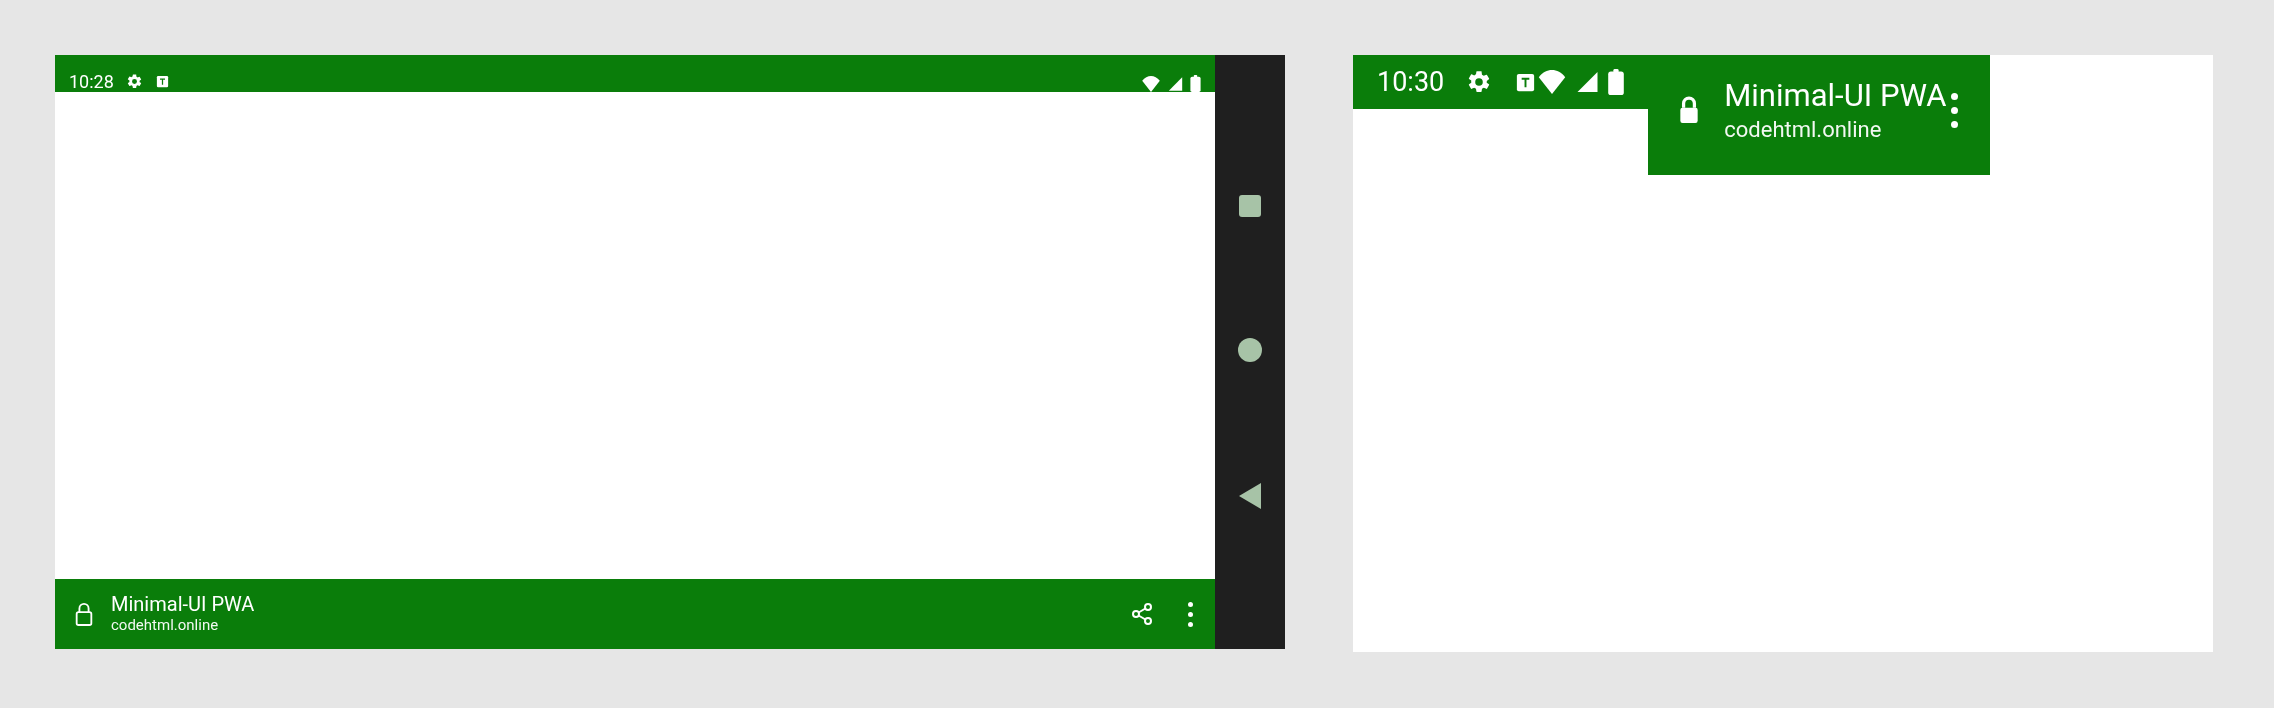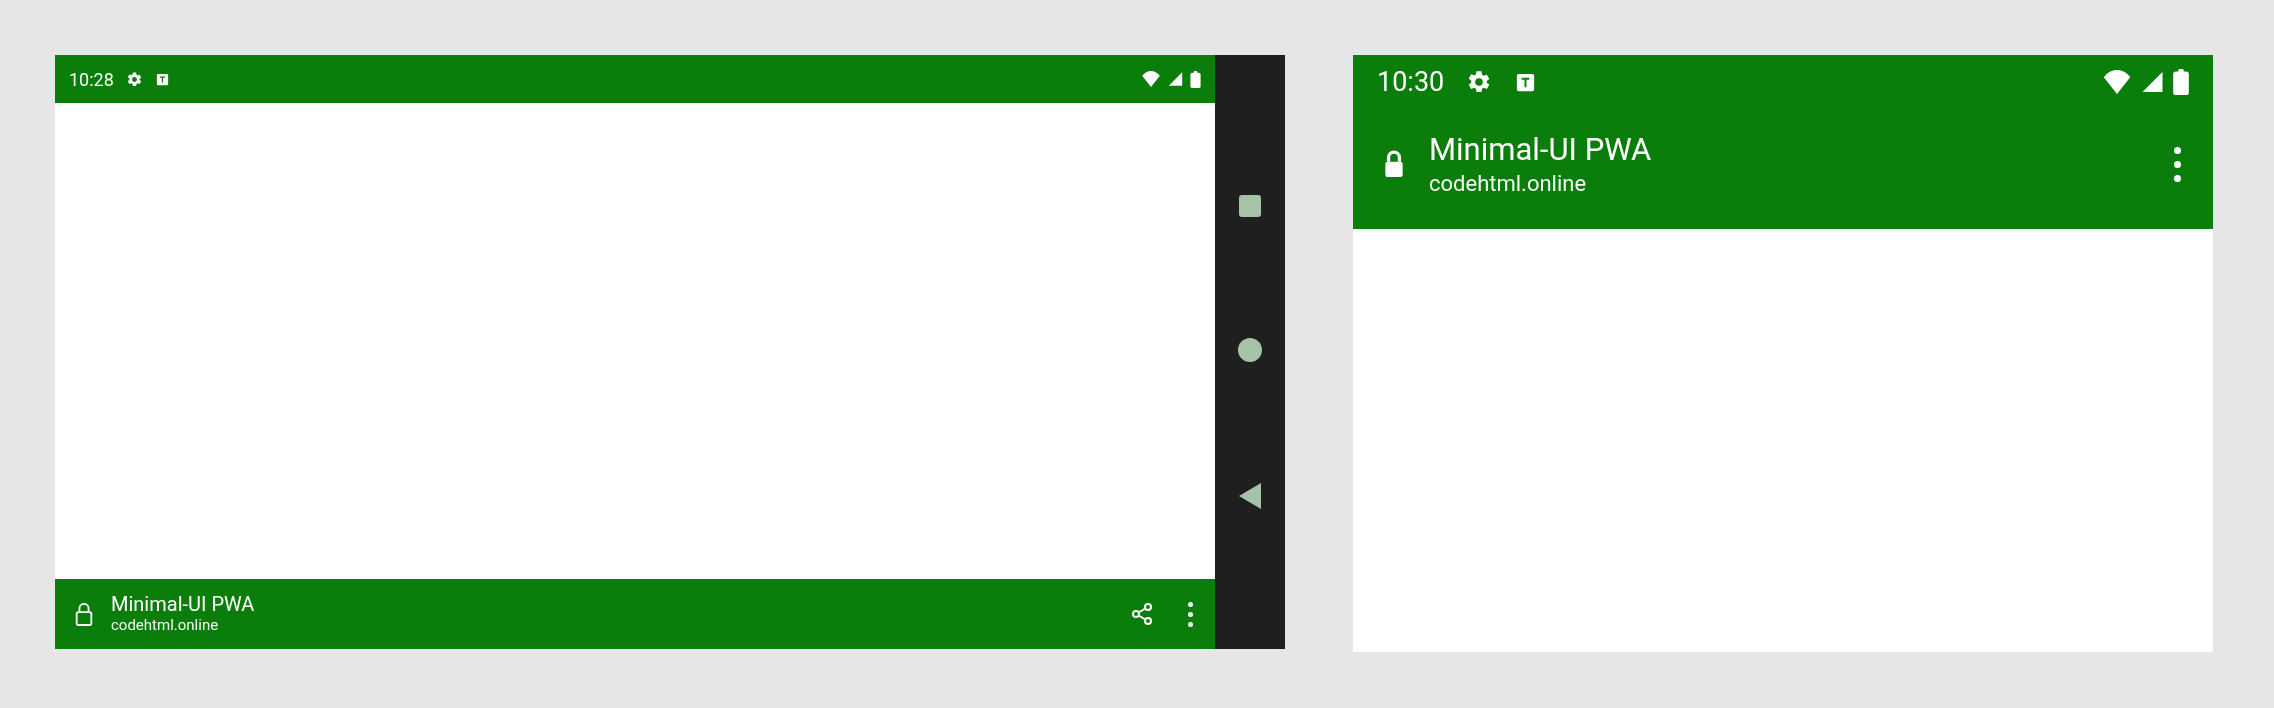--- a/index.html
+++ b/index.html
@@ -27,25 +27,25 @@
       height: 594px;
       display: flex;
       flex-direction: row;
     }
     .device-left-main {
       flex: 1;
       display: flex;
       flex-direction: column;
     }
     .status-bar-left {
-      height: 48px;
+      height: 37px;
       background: #0a7d0a;
       color: #fff;
       display: flex;
-      align-items: center;
+      align-items: flex-end;
       justify-content: space-between;
       padding: 0 14px;
       font-size: 18px;
     }
     .status-left {
       display: flex;
       align-items: center;
       gap: 12px;
     }
     .status-right {
@@ -115,21 +115,21 @@
       border-right: 22px solid #a7c3a7;
     }
 
     
     .device-right {
       left: 1353px;
       top: 55px;
       width: 860px;
       height: 597px;
       display: flex;
-      flex-direction: column;
+      flex-direction: row;
     }
     .status-bar-right {
       height: 54px;
       background: #0a7d0a;
       color: #fff;
       display: flex;
       align-items: center;
       justify-content: space-between;
       padding: 0 24px;
       font-size: 27px;

